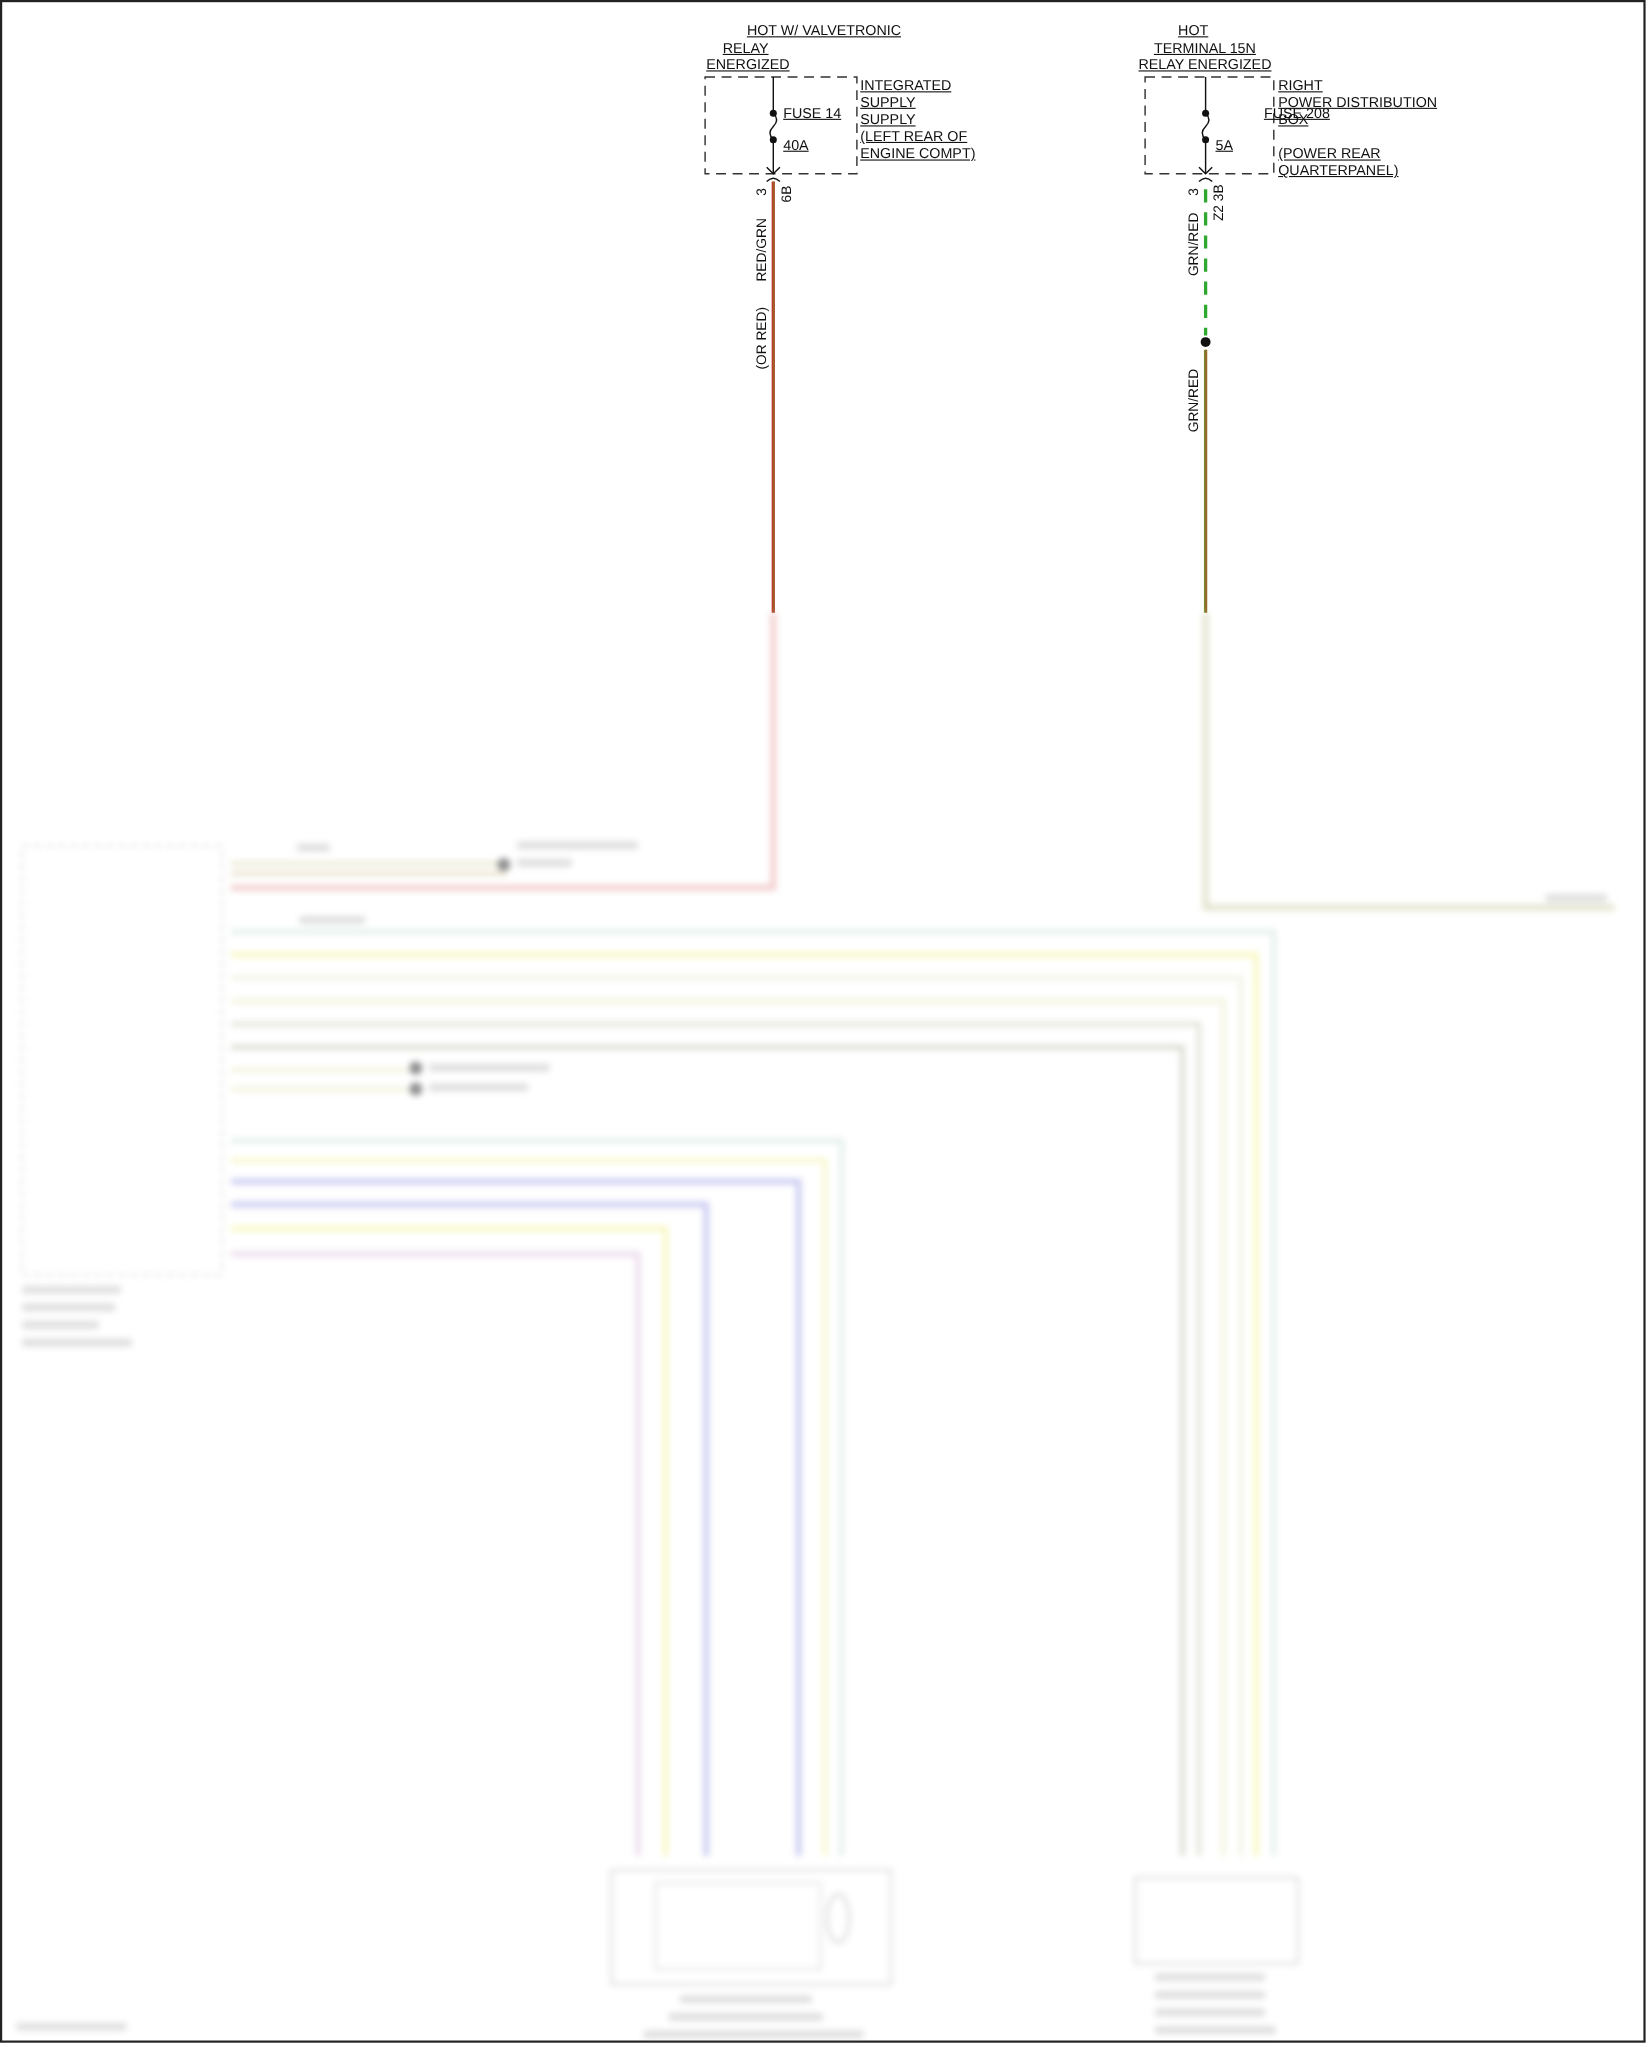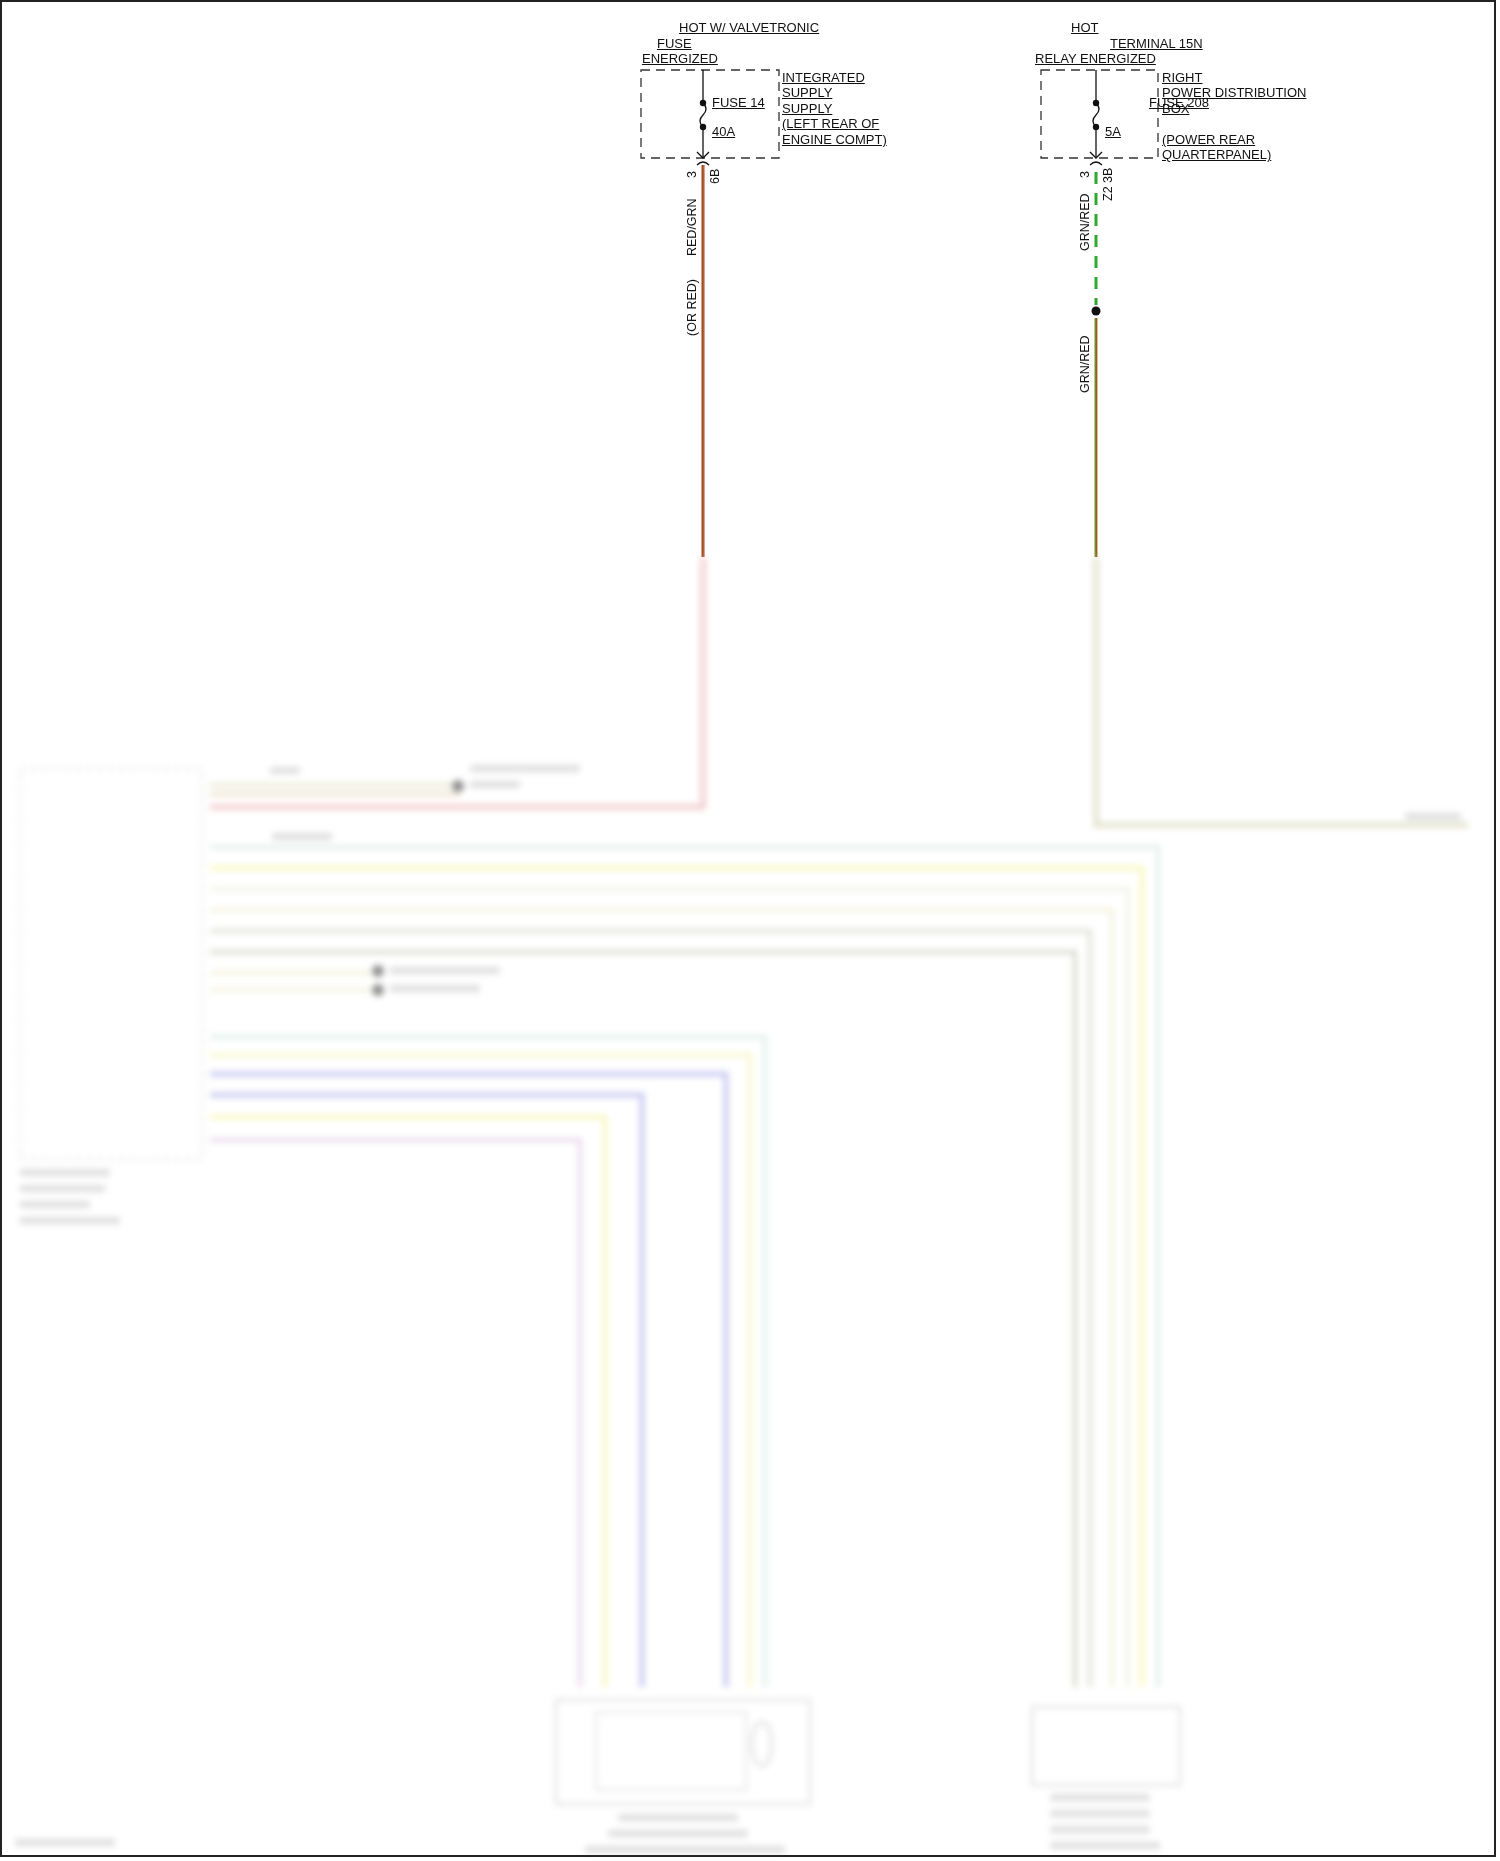--- a/index.html
+++ b/index.html
@@ -44,36 +44,36 @@
   <path d="M1090 152 L1096 158 L1102 152" fill="none" stroke="#111" stroke-width="1.3"></path>
   <path d="M1090 165 Q1096 159 1102 165" fill="none" stroke="#111" stroke-width="1.3"></path>
 
   <line x1="1096" y1="172" x2="1096" y2="305" stroke="#2ea82e" stroke-width="3" stroke-dasharray="12,9"></line>
   <circle cx="1096" cy="311" r="4.5" fill="#111"></circle>
   <line x1="1096" y1="318" x2="1096" y2="557" stroke="#7a8a2a" stroke-width="3"></line>
   <line x1="1096.5" y1="318" x2="1096.5" y2="557" stroke="#c0392b" stroke-width="0.7"></line>
 </svg>
 
 <div class="lbl" style="left:679px;top:20px;">HOT W/ VALVETRONIC</div>
-<div class="lbl" style="left:657px;top:36px;">FUSE</div>
+<div class="lbl" style="left:657px;top:36px;">RELAY</div>
 <div class="lbl" style="left:642px;top:51px;">ENERGIZED</div>
 <div class="lbl" style="left:712px;top:95px;">FUSE 14</div>
 <div class="lbl" style="left:712px;top:124px;">40A</div>
 <div class="lbl" style="left:782px;top:70px;">INTEGRATED</div>
 <div class="lbl" style="left:782px;top:85px;">SUPPLY</div>
 <div class="lbl" style="left:782px;top:101px;">SUPPLY</div>
 <div class="lbl" style="left:782px;top:116px;">(LEFT REAR OF</div>
 <div class="lbl" style="left:782px;top:132px;">ENGINE COMPT)</div>
 <div class="vlbl" style="left:685px;top:178px;">3</div>
 <div class="vlbl" style="left:708px;top:184px;">6B</div>
 <div class="vlbl" style="left:685px;top:256px;">RED/GRN</div>
 <div class="vlbl" style="left:685px;top:336px;">(OR RED)</div>
 
 <div class="lbl" style="left:1071px;top:20px;">HOT</div>
-<div class="lbl" style="left:1110px;top:36px;">TERMINAL 15N</div>
+<div class="lbl" style="left:1049px;top:36px;">TERMINAL 15N</div>
 <div class="lbl" style="left:1035px;top:51px;">RELAY ENERGIZED</div>
 <div class="lbl" style="left:1105px;top:95px;margin-left:44px;">FUSE 208</div>
 <div class="lbl" style="left:1105px;top:124px;">5A</div>
 <div class="lbl" style="left:1162px;top:70px;">RIGHT</div>
 <div class="lbl" style="left:1162px;top:85px;">POWER DISTRIBUTION</div>
 <div class="lbl" style="left:1162px;top:101px;">BOX</div>
 <div class="lbl" style="left:1162px;top:132px;">(POWER REAR</div>
 <div class="lbl" style="left:1162px;top:147px;">QUARTERPANEL)</div>
 <div class="vlbl" style="left:1078px;top:178px;">3</div>
 <div class="vlbl" style="left:1101px;top:201px;">Z2 3B</div>

